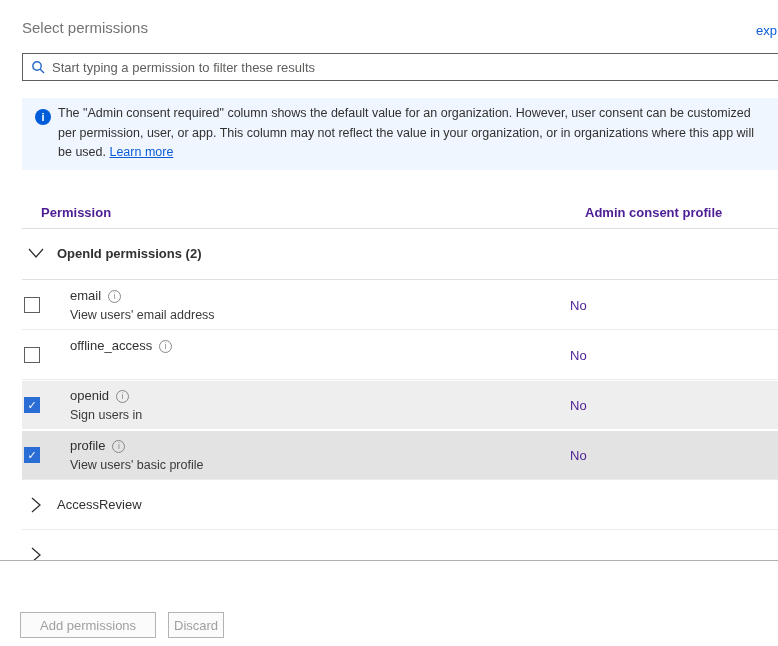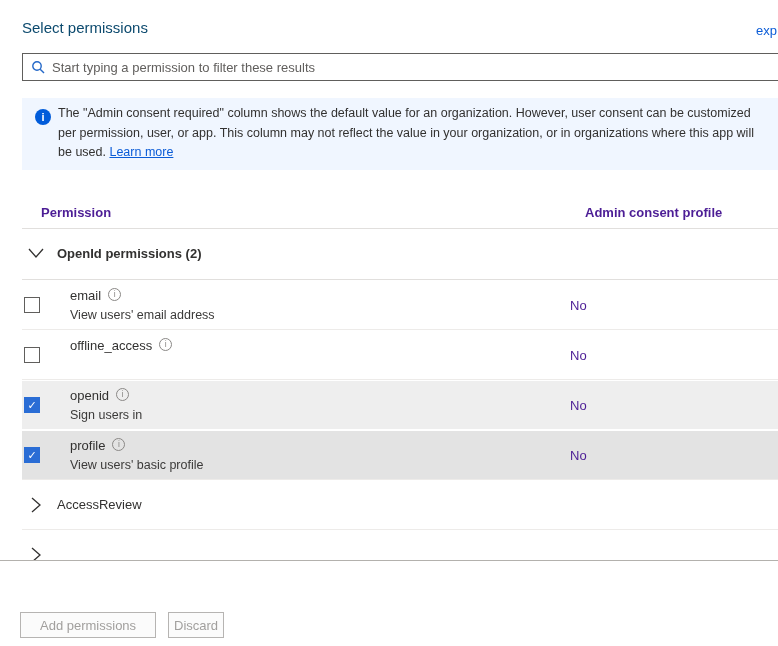--- a/index.html
+++ b/index.html
@@ -7,21 +7,21 @@
   body {
     font-family: "Liberation Sans", sans-serif;
     color: #323130;
     background: #ffffff;
     position: relative;
     overflow: hidden;
   }
   .abs { position: absolute; }
 
   
-  .page-title { left: 22px; top: 19px; font-size: 15px; color: #0c4a6e; }
+  .page-title { left: 22px; top: 19px; font-size: 15px; color: #737373; }
   .expand-link { left: 756px; top: 23px; font-size: 13px; color: #0b5cd7; cursor: pointer; white-space: nowrap; }
 
   
   .search-box {
     left: 22px; top: 53px; right: -2px; height: 28px;
     border: 1px solid #605e5c; background: #fff;
     display: flex; align-items: center;
   }
   .search-box .icon-wrap { margin: 0 7px 0 8px; display: flex; align-items: center; }
   .search-box input {
@@ -72,21 +72,21 @@
   .checkbox {
     position: absolute; left: 2px; top: 16px; width: 16px; height: 16px;
     border: 1px solid #605e5c; background: #fff; cursor: pointer;
   }
   .checkbox.checked {
     background: #2a6dd5; border-color: #2a6dd5;
     color: #fff; font-size: 11px; line-height: 15px; text-align: center;
   }
   .checkbox.checked::after { content: "\2713"; }
 
-  .perm-name-line { position: absolute; left: 48px; top: 7px; display: flex; align-items: flex-start; gap: 7px; }
+  .perm-name-line { position: absolute; left: 48px; top: 7px; display: flex; align-items: flex-end; gap: 7px; }
   .perm-name { font-size: 13px; color: #323130; }
   .tip-icon {
     width: 13px; height: 13px; border: 1px solid #8a8886; border-radius: 50%;
     color: #8a8886; font-size: 8.5px; line-height: 11px; text-align: center; cursor: pointer;
   }
   .tip-icon::after { content: "i"; }
   .perm-desc { position: absolute; left: 48px; top: 27px; font-size: 12.5px; color: #3b3a39; }
   .admin-value { position: absolute; left: 548px; top: 17px; font-size: 13px; color: #4c1d95; }
 
   .bottom-divider { left: 0; right: 0; top: 560px; height: 1px; background: #b3b1ad; }

